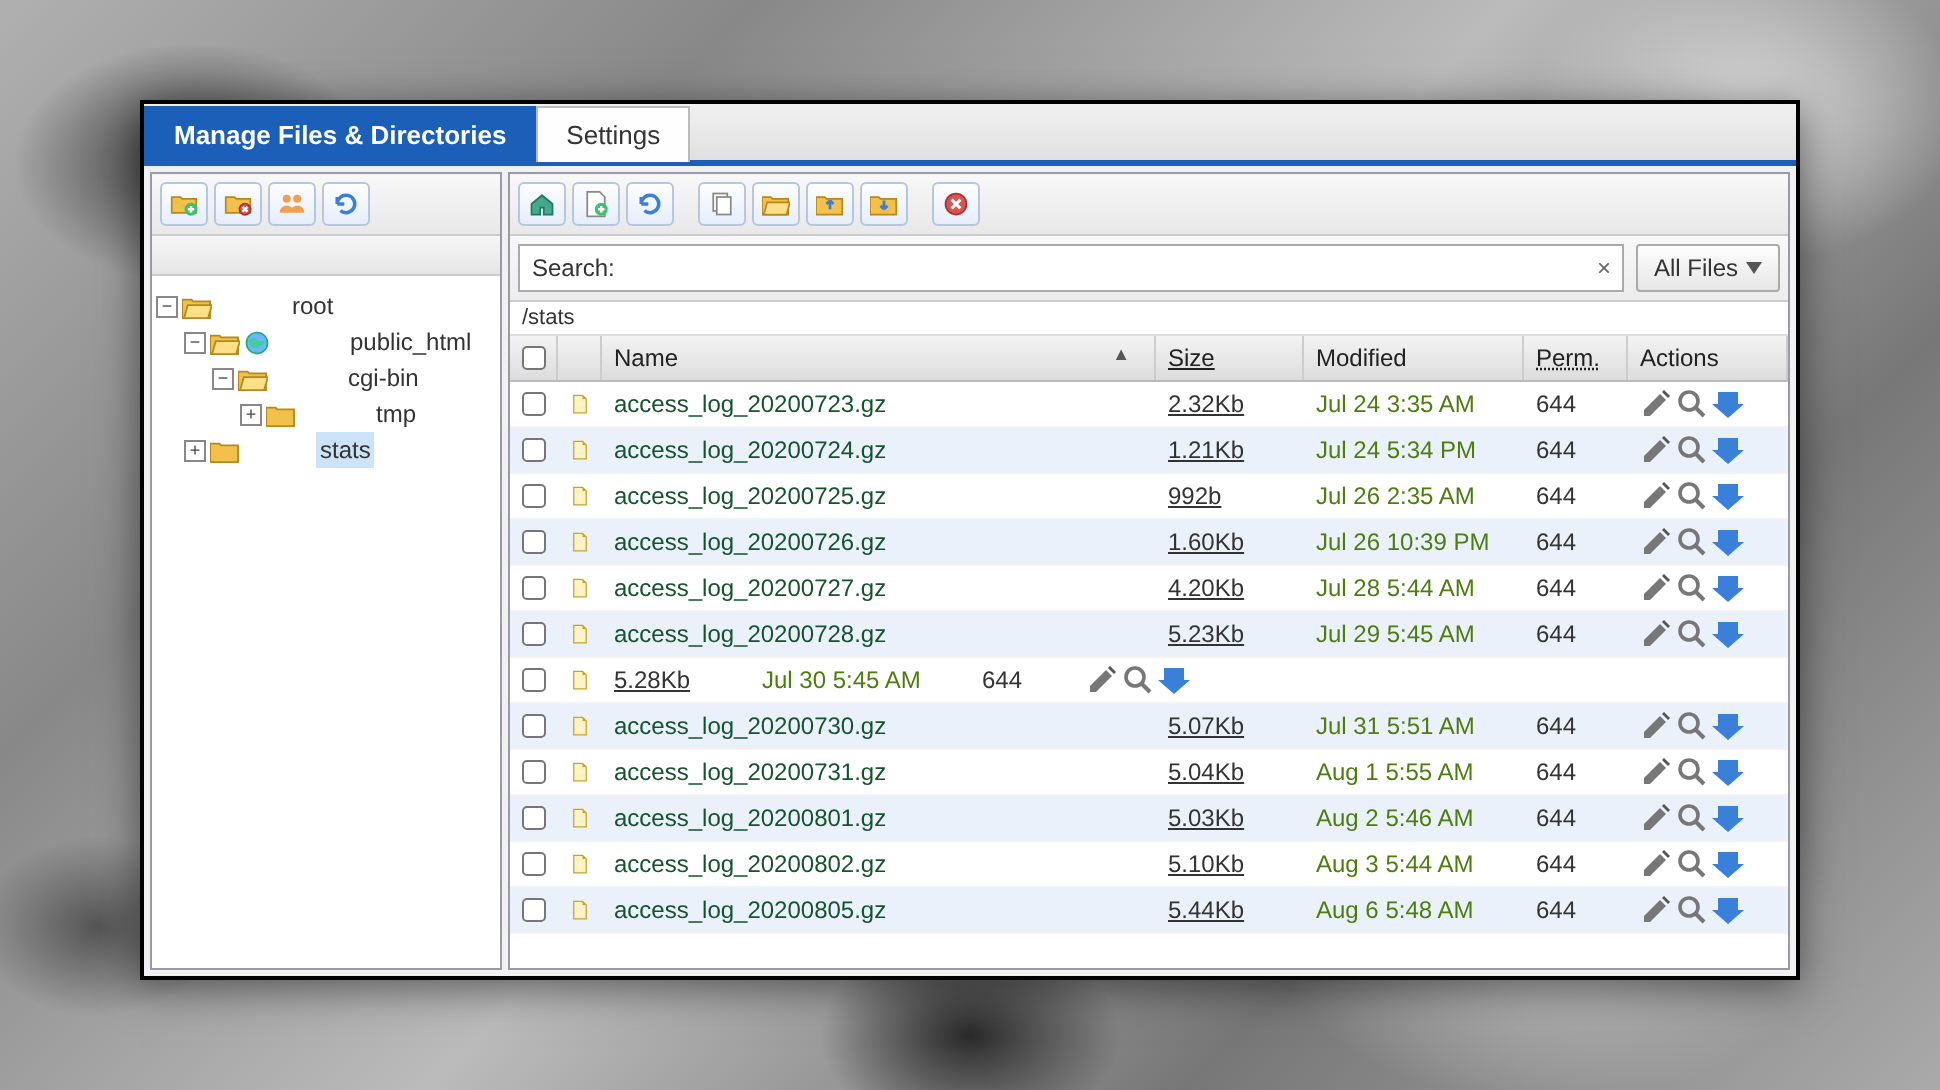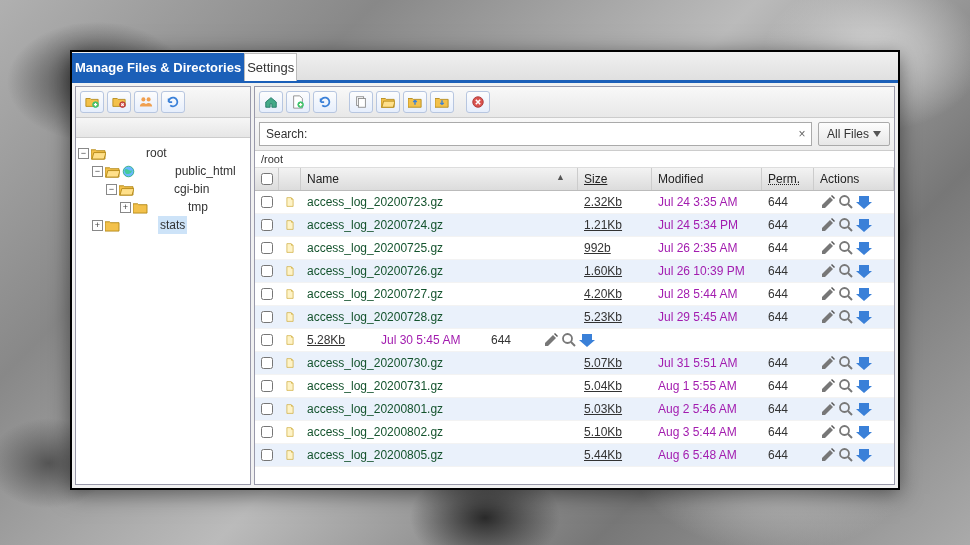--- a/index.html
+++ b/index.html
@@ -32,21 +32,21 @@
   box-shadow: 0 4px 20px rgba(0,0,0,0.5);
   display: flex; flex-direction: column;
 }
 .tabbar {
   display: flex;
   background: linear-gradient(#f0f0f0,#e0e0e0);
   border-bottom: 3px solid #1b5fb8;
   padding: 0;
 }
 .tab {
-  padding: 6px 2px;
+  padding: 6px 14px;
   font-size: 13px;
   border: 1px solid #bbb;
   border-bottom: none;
   background: #fefefe;
   cursor: pointer;
   position: relative;
   top: 1px;
 }
 .tab.active {
   background: #1b5fb8;
@@ -141,21 +141,21 @@
 .col-perm { width:52px; }
 .col-act { width:80px; }
 .grid-body { flex:1; overflow-y:scroll; background:#fff; }
 .row { display:flex; align-items:center; height:23px; border-bottom:1px solid #f3f3f3;}
 .row.even { background:#eaf1fb; }
 .row > div { padding:0 6px; }
 .row .col-chk { width:24px; display:flex; justify-content:center;}
 .row .col-ico { width:22px; display:flex; justify-content:center;}
 .row .col-name { flex:1; color:#14532d;}
 .row .col-size { width:74px; color:#333;}
-.row .col-mod { width:110px; color:#a21caf;}
+.row .col-mod { width:110px; color:#4d7c0f;}
 .row .col-perm { width:52px; color:#333;}
 .row .col-act { width:80px; display:flex; gap:2px; align-items:center;}
 .act-ico { width:16px; height:16px; cursor:pointer; }
 .sort-ind { font-size:9px; color:#555; margin-right:6px;}
 input[type=checkbox]{ width:12px; height:12px; }
 .perm-head { text-decoration: underline dotted; }
 </style>
 </head>
 <body>
 
@@ -305,21 +305,21 @@
           <span class="search-clear">×</span>
         </div>
         <div class="filter-btn">
           <span>All Files</span>
           <svg width="8" height="6" viewBox="0 0 8 6">
               <path fill="#555" d="M0 0h8L4 6z"></path>
             </svg>
         </div>
       </div>
 
-      <div class="pathrow">/root</div>
+      <div class="pathrow">/stats</div>
 
       <div class="grid-head">
         <div class="col-chk">
             <input type="checkbox" style="">
           </div>
         <div class="col-ico"></div>
         <div class="col-name">
             <span>Name</span>
             <span class="sort-ind">▲</span>
           </div>

